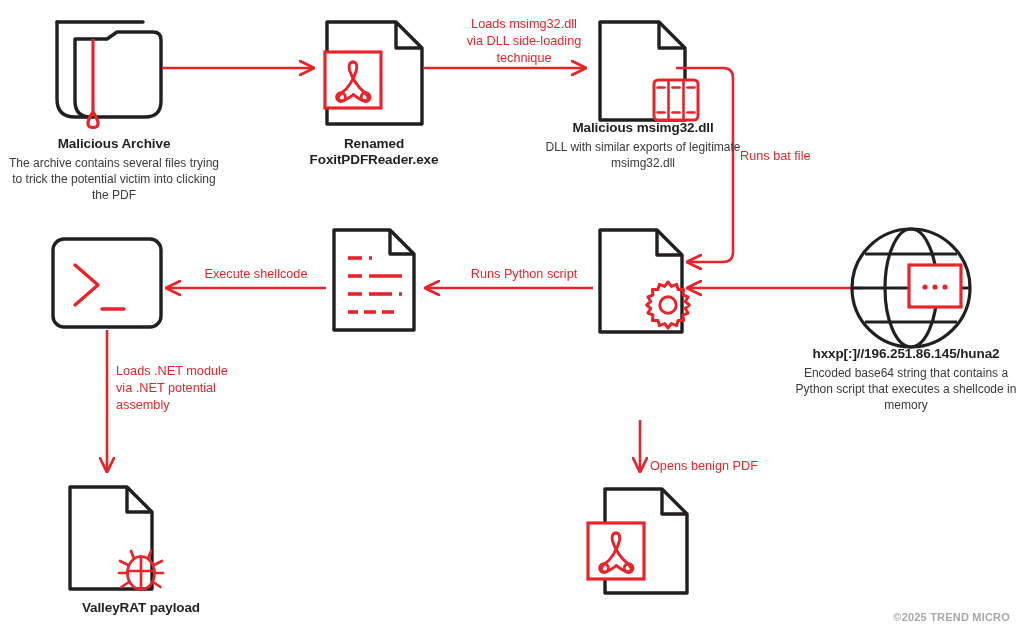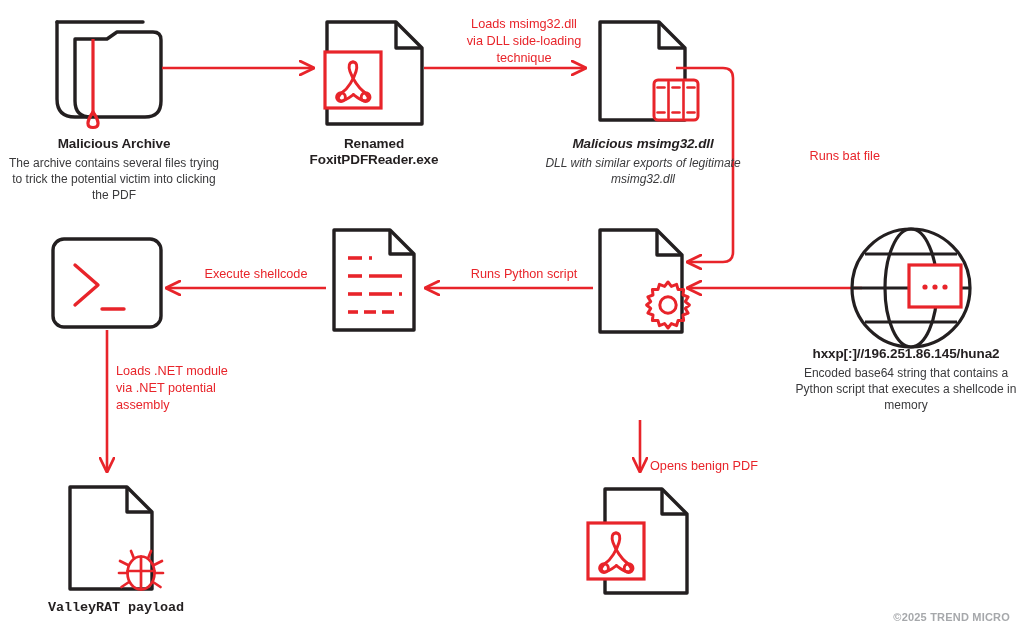--- a/index.html
+++ b/index.html
@@ -238,42 +238,42 @@
   <div class="node-label" style="left:6px; top:136px; width:216px;">
     <div class="node-title">Malicious Archive</div>
     <div class="node-desc">The archive contains several files trying to trick the potential victim into clicking the PDF</div>
   </div>
 
   <div class="node-label" style="left:286px; top:136px; width:176px;">
     <div class="node-title">Renamed</div>
     <div class="node-title">FoxitPDFReader.exe</div>
   </div>
 
-  <div class="node-label" style="left:540px; top:136px; width:206px;font-style:italic;">
+  <div class="node-label" style="left:540px; top:120px; width:206px;">
     <div class="node-title">Malicious msimg32.dll</div>
     <div class="node-desc">DLL with similar exports of legitimate msimg32.dll</div>
   </div>
 
 
   <div class="node-label" style="left:790px; top:346px; width:232px;">
     <div class="node-title">hxxp[:]//196.251.86.145/huna2</div>
     <div class="node-desc">Encoded base64 string that contains a Python script that executes a shellcode in memory</div>
   </div>
 
-  <div class="node-label" style="left:12px; top:600px; width:200px; text-align:left;font-family:Liberation Mono, monospace;">
+  <div class="node-label" style="left:0; top:600px; width:200px; text-align:right;">
     <div class="node-title" style="padding-left:36px;">ValleyRAT payload</div>
   </div>
 
   <div class="edge-label center" style="left:444px; top:10px; width:160px;">
     <div>Loads msimg32.dll</div>
     <div>via DLL side-loading</div>
     <div>technique</div>
   </div>
 
-  <div class="edge-label left" style="left:740px; top:148px; width:140px;text-align:right;">Runs bat file</div>
+  <div class="edge-label left" style="left:740px; top:148px; width:140px;">Runs bat file</div>
 
   <div class="edge-label center" style="left:444px; top:260px; width:160px;">Runs Python script</div>
 
   <div class="edge-label center" style="left:178px; top:260px; width:156px;">Execute shellcode</div>
 
   <div class="edge-label left" style="left:116px; top:363px; width:150px;">
     <div>Loads .NET module</div>
     <div>via .NET potential</div>
     <div>assembly</div>
   </div>

